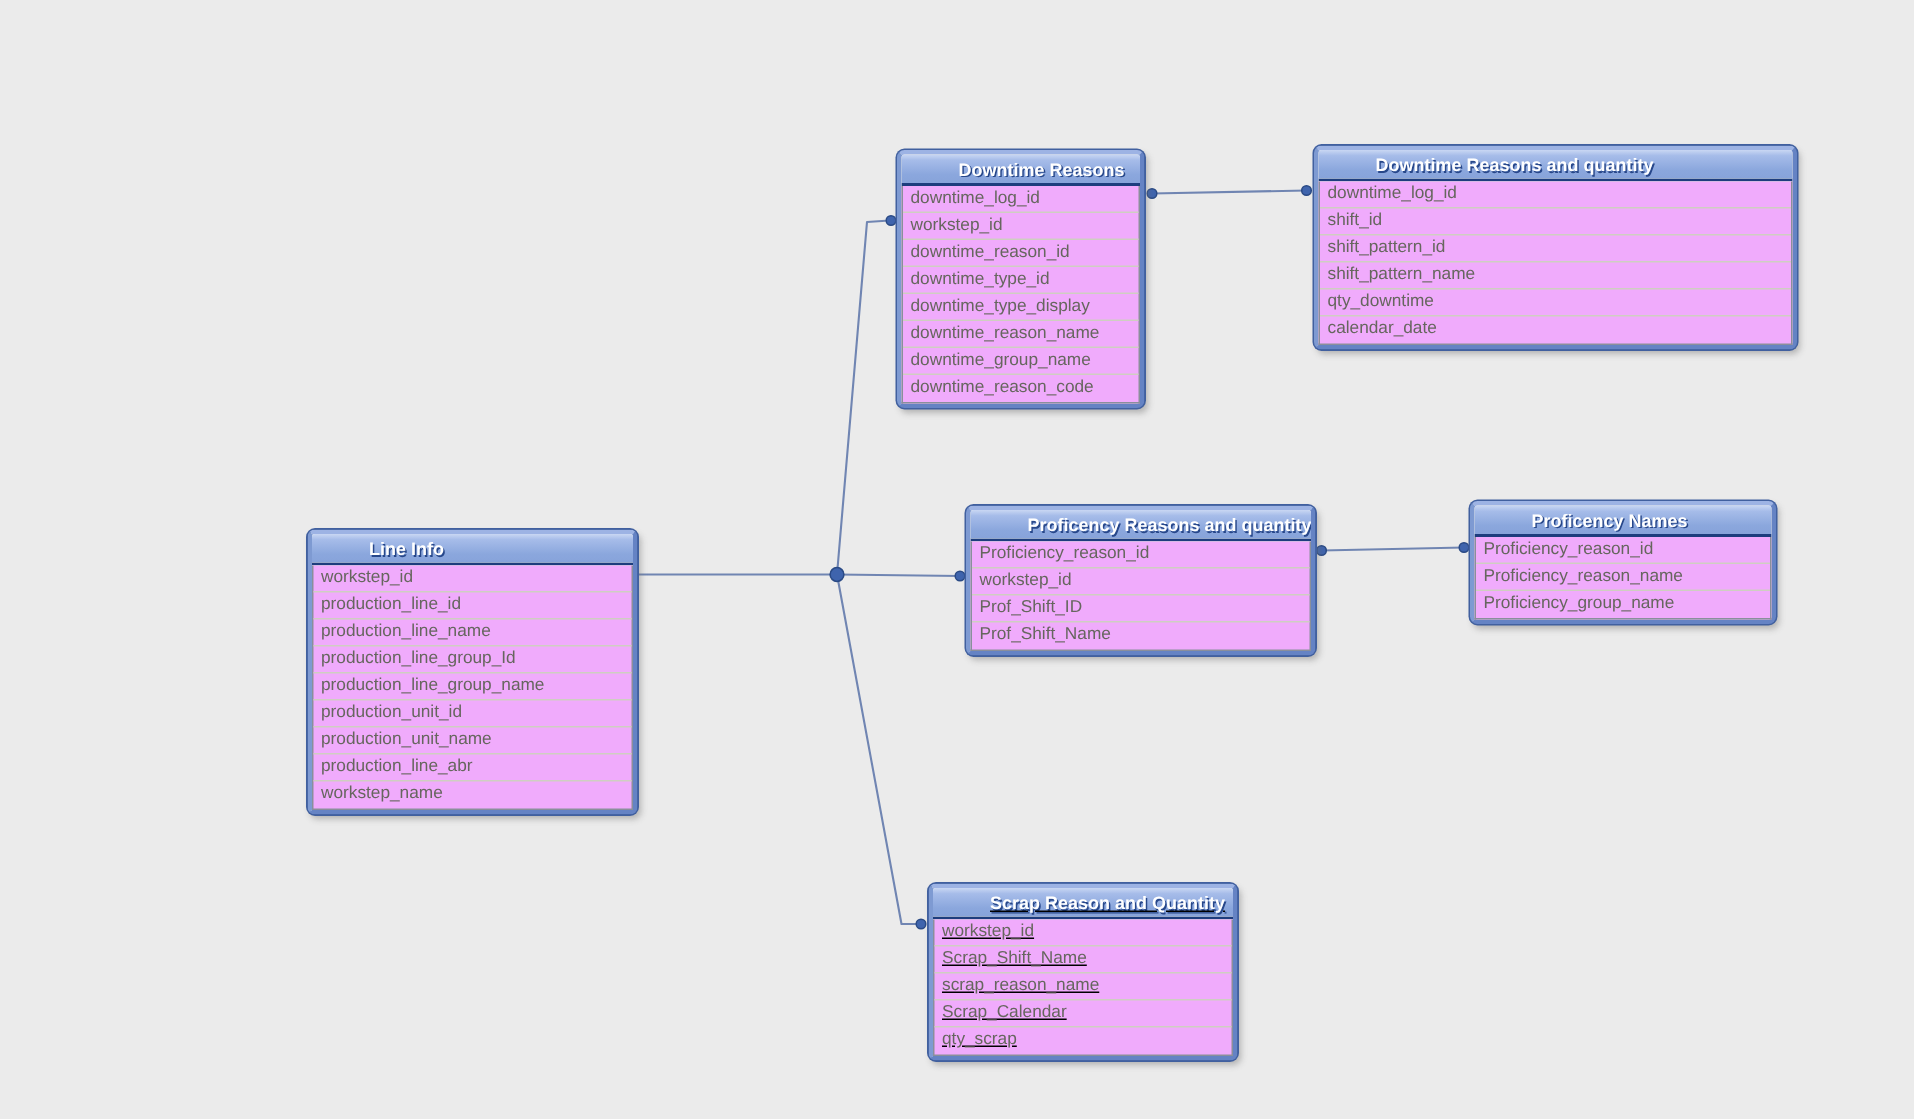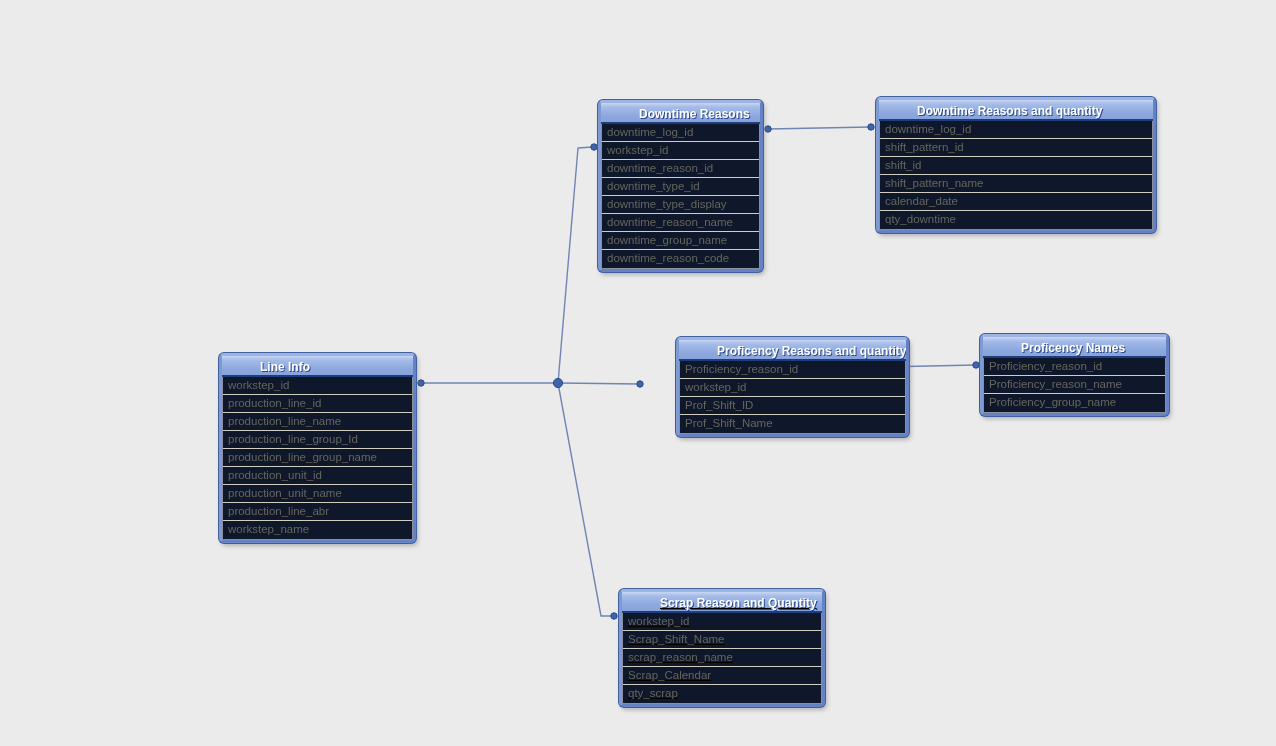--- a/index.html
+++ b/index.html
@@ -42,21 +42,21 @@
   }
   .table-title{
     font-size:12px;
     font-weight:bold;
     color:#ffffff;
     text-shadow:1px 1px 0 #27478a;
     letter-spacing:0px;
     padding-left:32px;
   }
   .table-body{
-    background:#0f172a;
+    background:#f0abfc;
     border-left:1px solid #8a8f9b;
     border-right:1px solid #8a8f9b;
     border-bottom:1px solid #8a8f9b;
   }
   .field-row{
     box-sizing:border-box;
     height:18px;
     line-height:17px;
     padding-left:5px;
     font-size:11.5px;
@@ -96,55 +96,55 @@
           <div class="field-row">downtime_log_id</div>
           <div class="field-row">workstep_id</div>
           <div class="field-row">downtime_reason_id</div>
           <div class="field-row">downtime_type_id</div>
           <div class="field-row">downtime_type_display</div>
           <div class="field-row">downtime_reason_name</div>
           <div class="field-row">downtime_group_name</div>
           <div class="field-row">downtime_reason_code</div>
         </div>
       </div>
-      <div class="table-box" style="left: 876px; top: 97px; width: 280px;">
+      <div class="table-box" style="left: 876px; top: 97px; width: 322px;">
         <div class="table-header"><span class="table-title">Downtime Reasons and quantity</span></div>
         <div class="table-body">
           <div class="field-row">downtime_log_id</div>
+          <div class="field-row">shift_id</div>
           <div class="field-row">shift_pattern_id</div>
-          <div class="field-row">shift_id</div>
           <div class="field-row">shift_pattern_name</div>
+          <div class="field-row">qty_downtime</div>
           <div class="field-row">calendar_date</div>
-          <div class="field-row">qty_downtime</div>
         </div>
       </div>
-      <div class="table-box" style="left: 219px; top: 353px; width: 197px;">
+      <div class="table-box" style="left: 205px; top: 353px; width: 220px;">
         <div class="table-header"><span class="table-title">Line Info</span></div>
         <div class="table-body">
           <div class="field-row">workstep_id</div>
           <div class="field-row">production_line_id</div>
           <div class="field-row">production_line_name</div>
           <div class="field-row">production_line_group_Id</div>
           <div class="field-row">production_line_group_name</div>
           <div class="field-row">production_unit_id</div>
           <div class="field-row">production_unit_name</div>
           <div class="field-row">production_line_abr</div>
           <div class="field-row">workstep_name</div>
         </div>
       </div>
-      <div class="table-box" style="left: 676px; top: 337px; width: 233px;">
+      <div class="table-box" style="left: 644px; top: 337px; width: 233px;">
         <div class="table-header"><span class="table-title">Proficency Reasons and quantity</span></div>
         <div class="table-body">
           <div class="field-row">Proficiency_reason_id</div>
           <div class="field-row">workstep_id</div>
           <div class="field-row">Prof_Shift_ID</div>
           <div class="field-row">Prof_Shift_Name</div>
         </div>
       </div>
-      <div class="table-box" style="left: 980px; top: 334px; width: 189px;">
+      <div class="table-box" style="left: 980px; top: 334px; width: 204px;">
         <div class="table-header"><span class="table-title">Proficency Names</span></div>
         <div class="table-body">
           <div class="field-row">Proficiency_reason_id</div>
           <div class="field-row">Proficiency_reason_name</div>
           <div class="field-row">Proficiency_group_name</div>
         </div>
       </div>
       <div class="table-box" style="left: 619px; top: 589px; width: 206px; text-decoration: underline;">
         <div class="table-header"><span class="table-title">Scrap Reason and Quantity</span></div>
         <div class="table-body">

